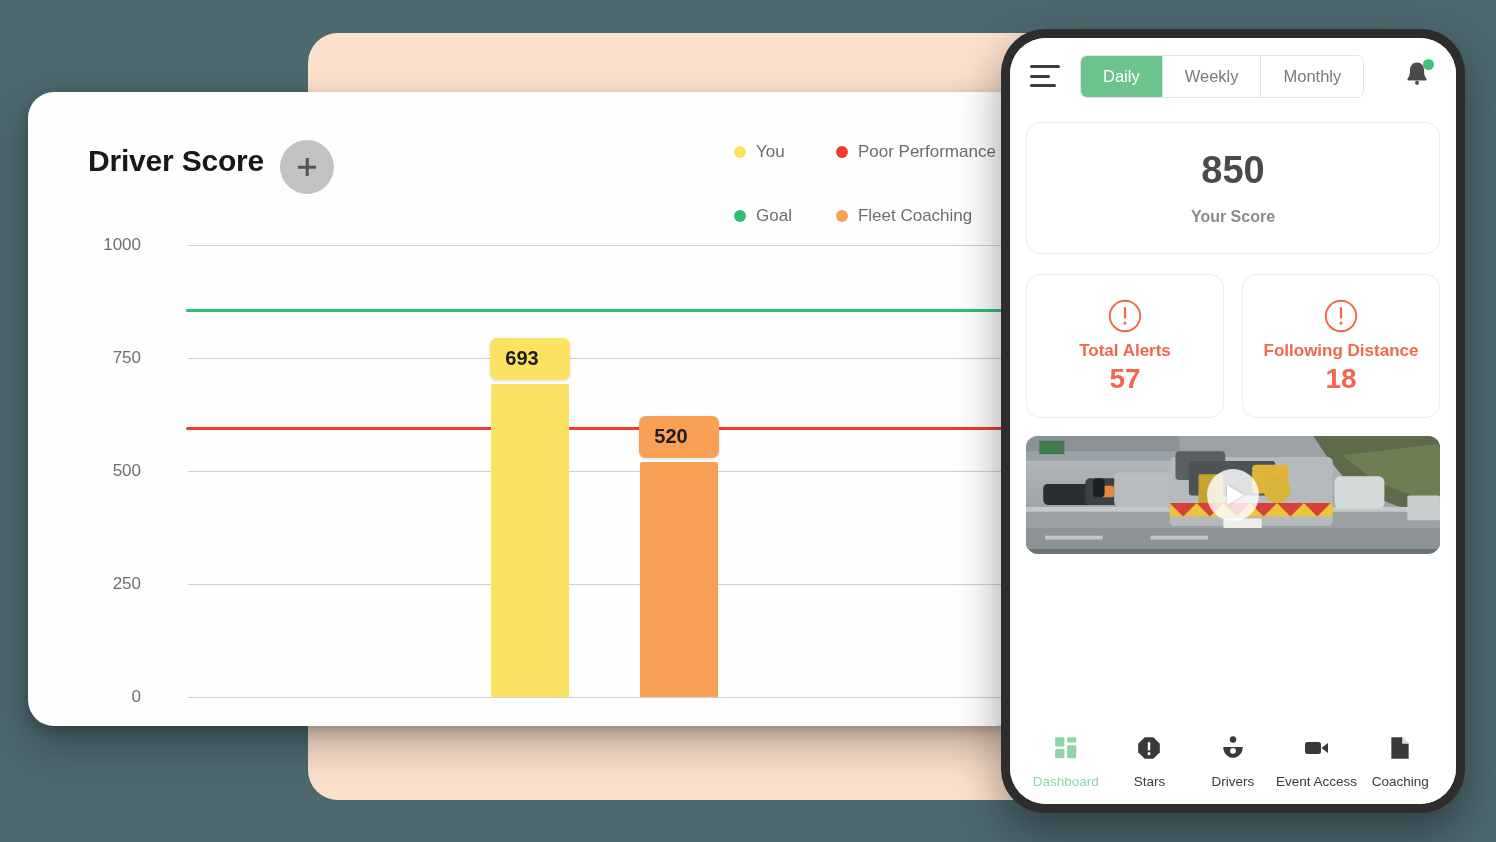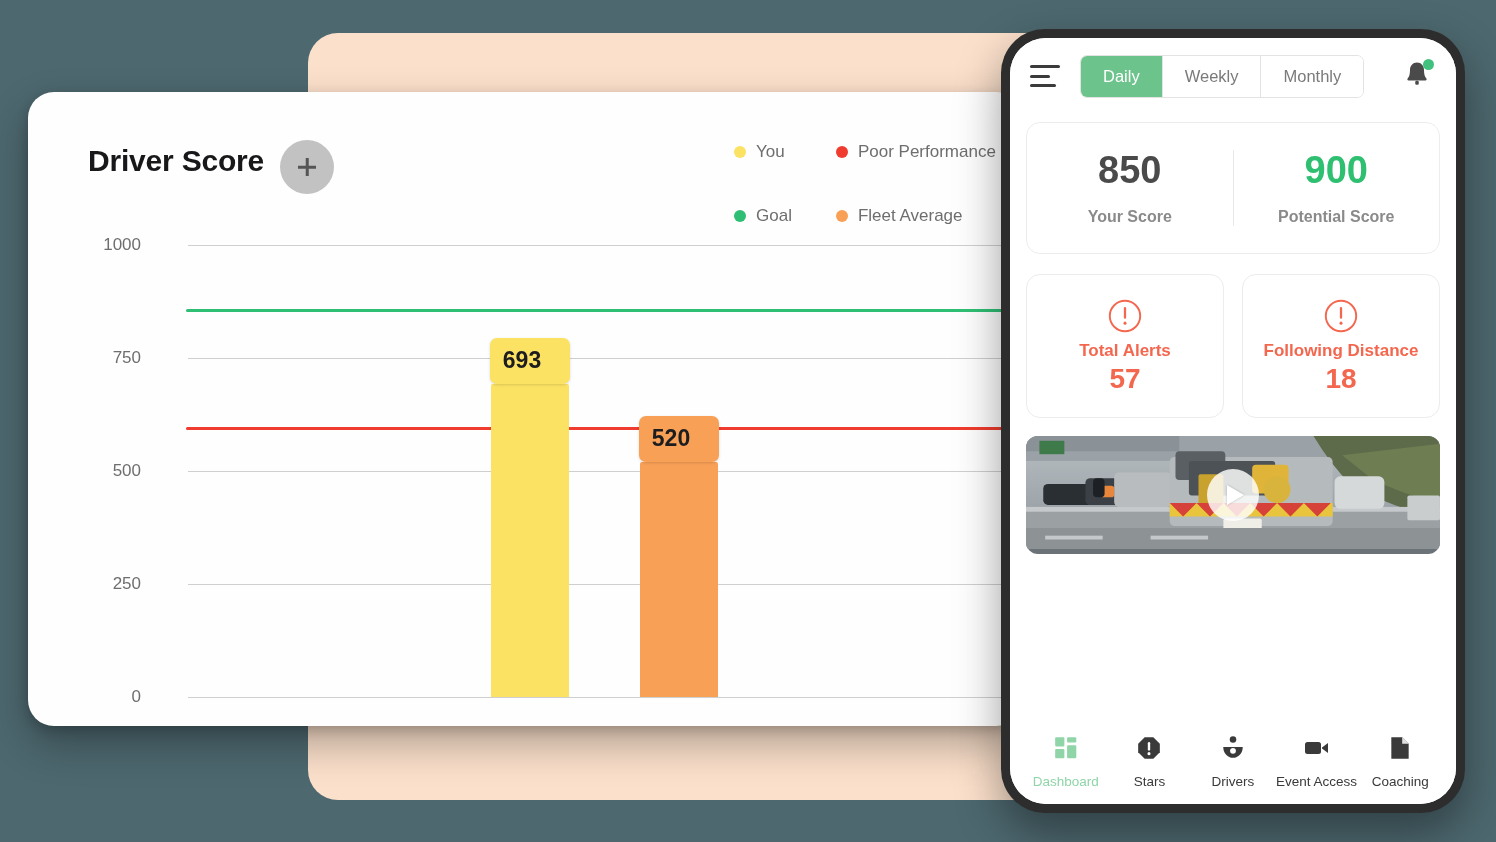--- a/index.html
+++ b/index.html
@@ -99,21 +99,21 @@
   .bar {
     position: absolute;
     border-radius: 2px 2px 0 0;
   }
   .bar-label {
     position: absolute;
     transform: translateX(-50%);
     border-radius: 7px;
     padding: 9px 16px 10px 0;
     text-align: center;
-    font-size: 23px; font-weight: bold;
+    font-size: 20px; font-weight: bold;
     color: #1d1d1f;
     box-shadow: 0 1px 3px rgba(0,0,0,0.14);
   }
 
   
   .phone {
     position: absolute;
     left: 1001px; top: 29px;
     width: 464px; height: 784px;
     background: #2d2d2d;
@@ -274,21 +274,21 @@
       <div class="legend-item">
         <span class="legend-dot" style="background: rgb(240, 60, 46);"></span>
         <span class="legend-label">Poor Performance</span>
       </div>
       <div class="legend-item">
         <span class="legend-dot" style="background: rgb(47, 191, 116);"></span>
         <span class="legend-label">Goal</span>
       </div>
       <div class="legend-item">
         <span class="legend-dot" style="background: rgb(249, 160, 87);"></span>
-        <span class="legend-label">Fleet Average</span>
+        <span class="legend-label">Fleet Coaching</span>
       </div>
     </div>
   </div>
 
   <div class="plot">
     <div class="y-labels" id="y-labels">
         <div class="y-tick" style="top: 465px;">0</div>
         <div class="y-tick" style="top: 352px;">250</div>
         <div class="y-tick" style="top: 239px;">500</div>
         <div class="y-tick" style="top: 126px;">750</div>
@@ -332,24 +332,20 @@
         <span class="bell-dot"></span>
       </div>
     </div>
 
     <div class="phone-body">
 
       <div class="score-card">
         <div class="score-half">
           <div class="score-value" style="color:#4a4a4a">850</div>
           <div class="score-label">Your Score</div>
-        </div>
-        <div class="score-half">
-          <div class="score-value" style="color:#2fbf71">900</div>
-          <div class="score-label">Potential Score</div>
         </div>
       </div>
 
       <div class="metric-grid">
 
         <div class="metric-card">
           <svg class="metric-icon" viewBox="0 0 40 40">
             <circle cx="20" cy="20" r="16" fill="none" stroke="#f4674f" stroke-width="2"></circle>
             <rect x="18.8" y="10.5" width="2.4" height="12.5" rx="1.2" fill="#f4674f"></rect>
             <circle cx="20" cy="27.5" r="1.6" fill="#f4674f"></circle>

